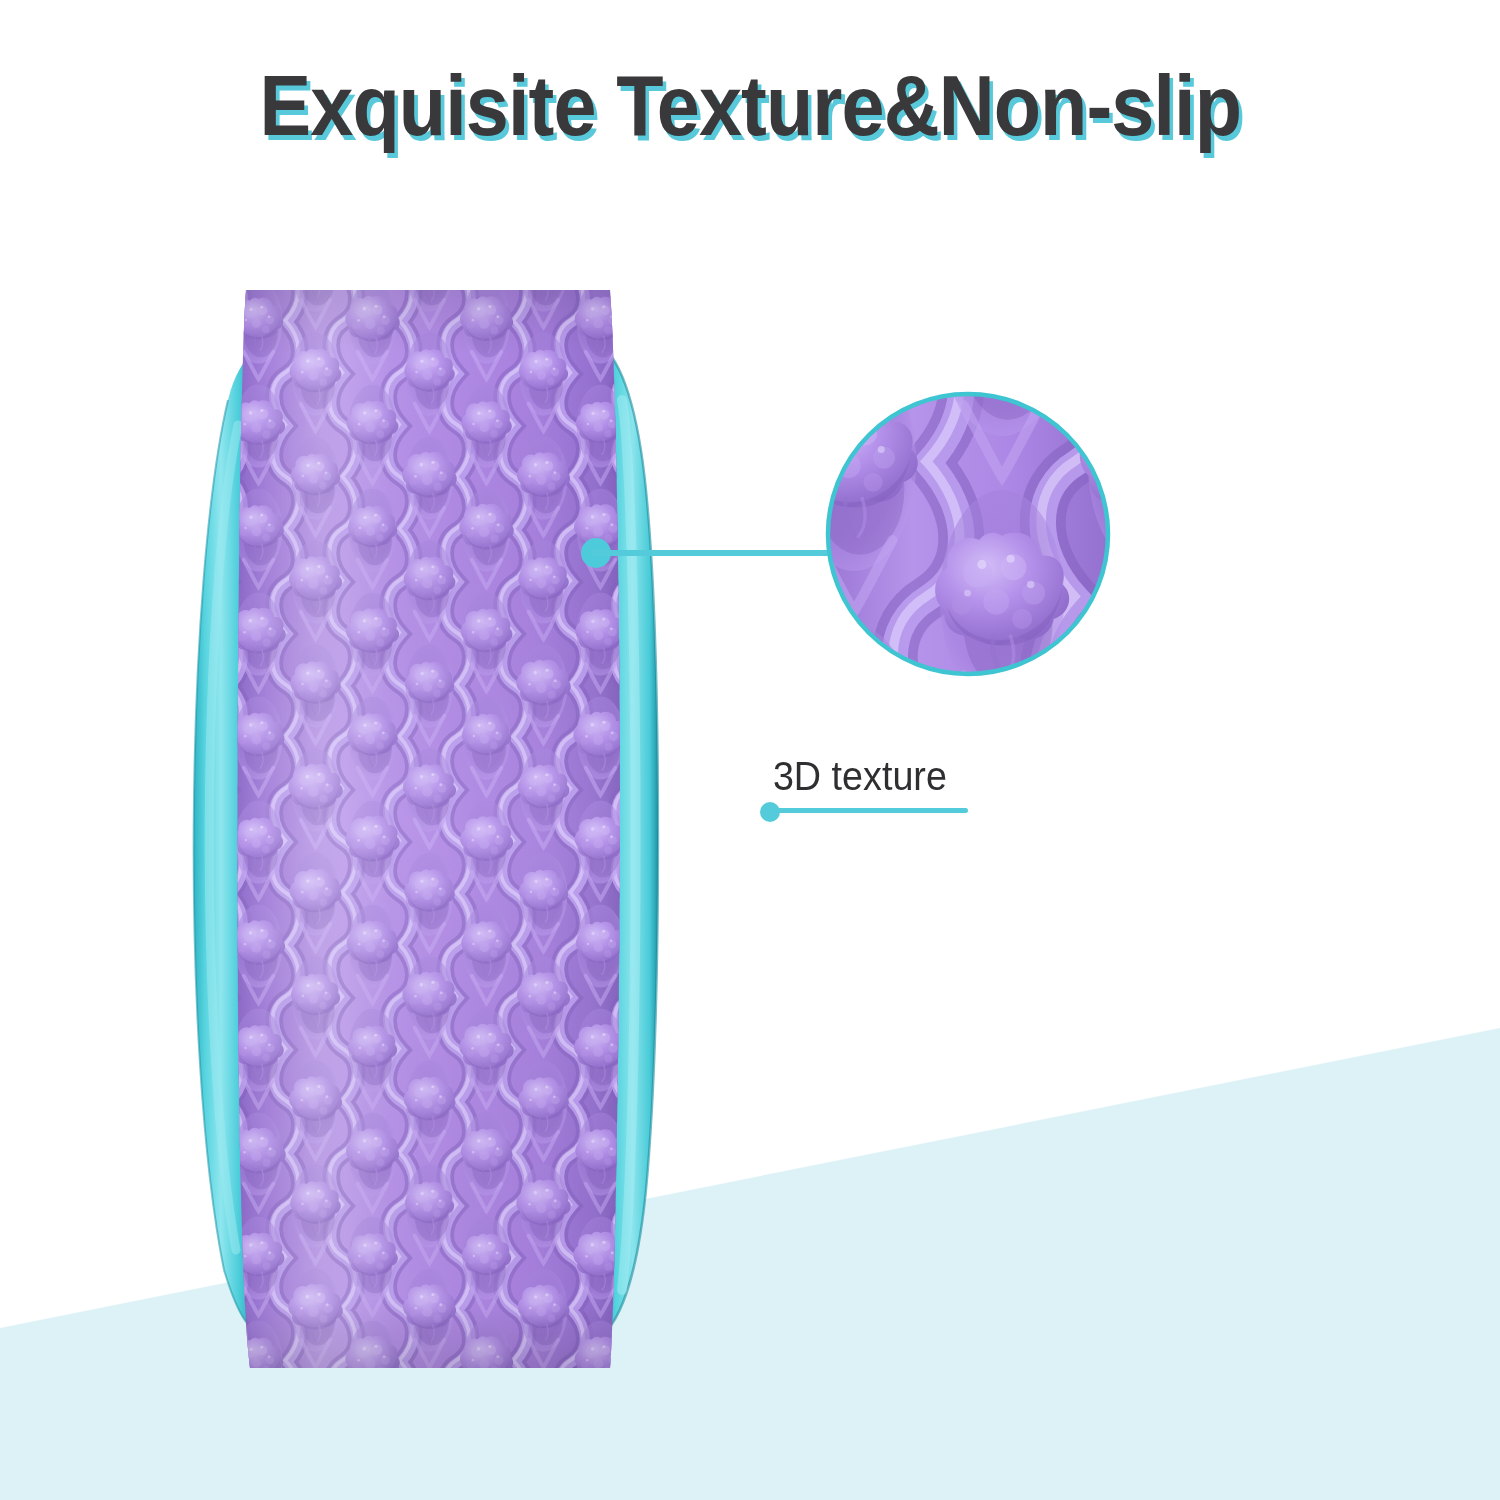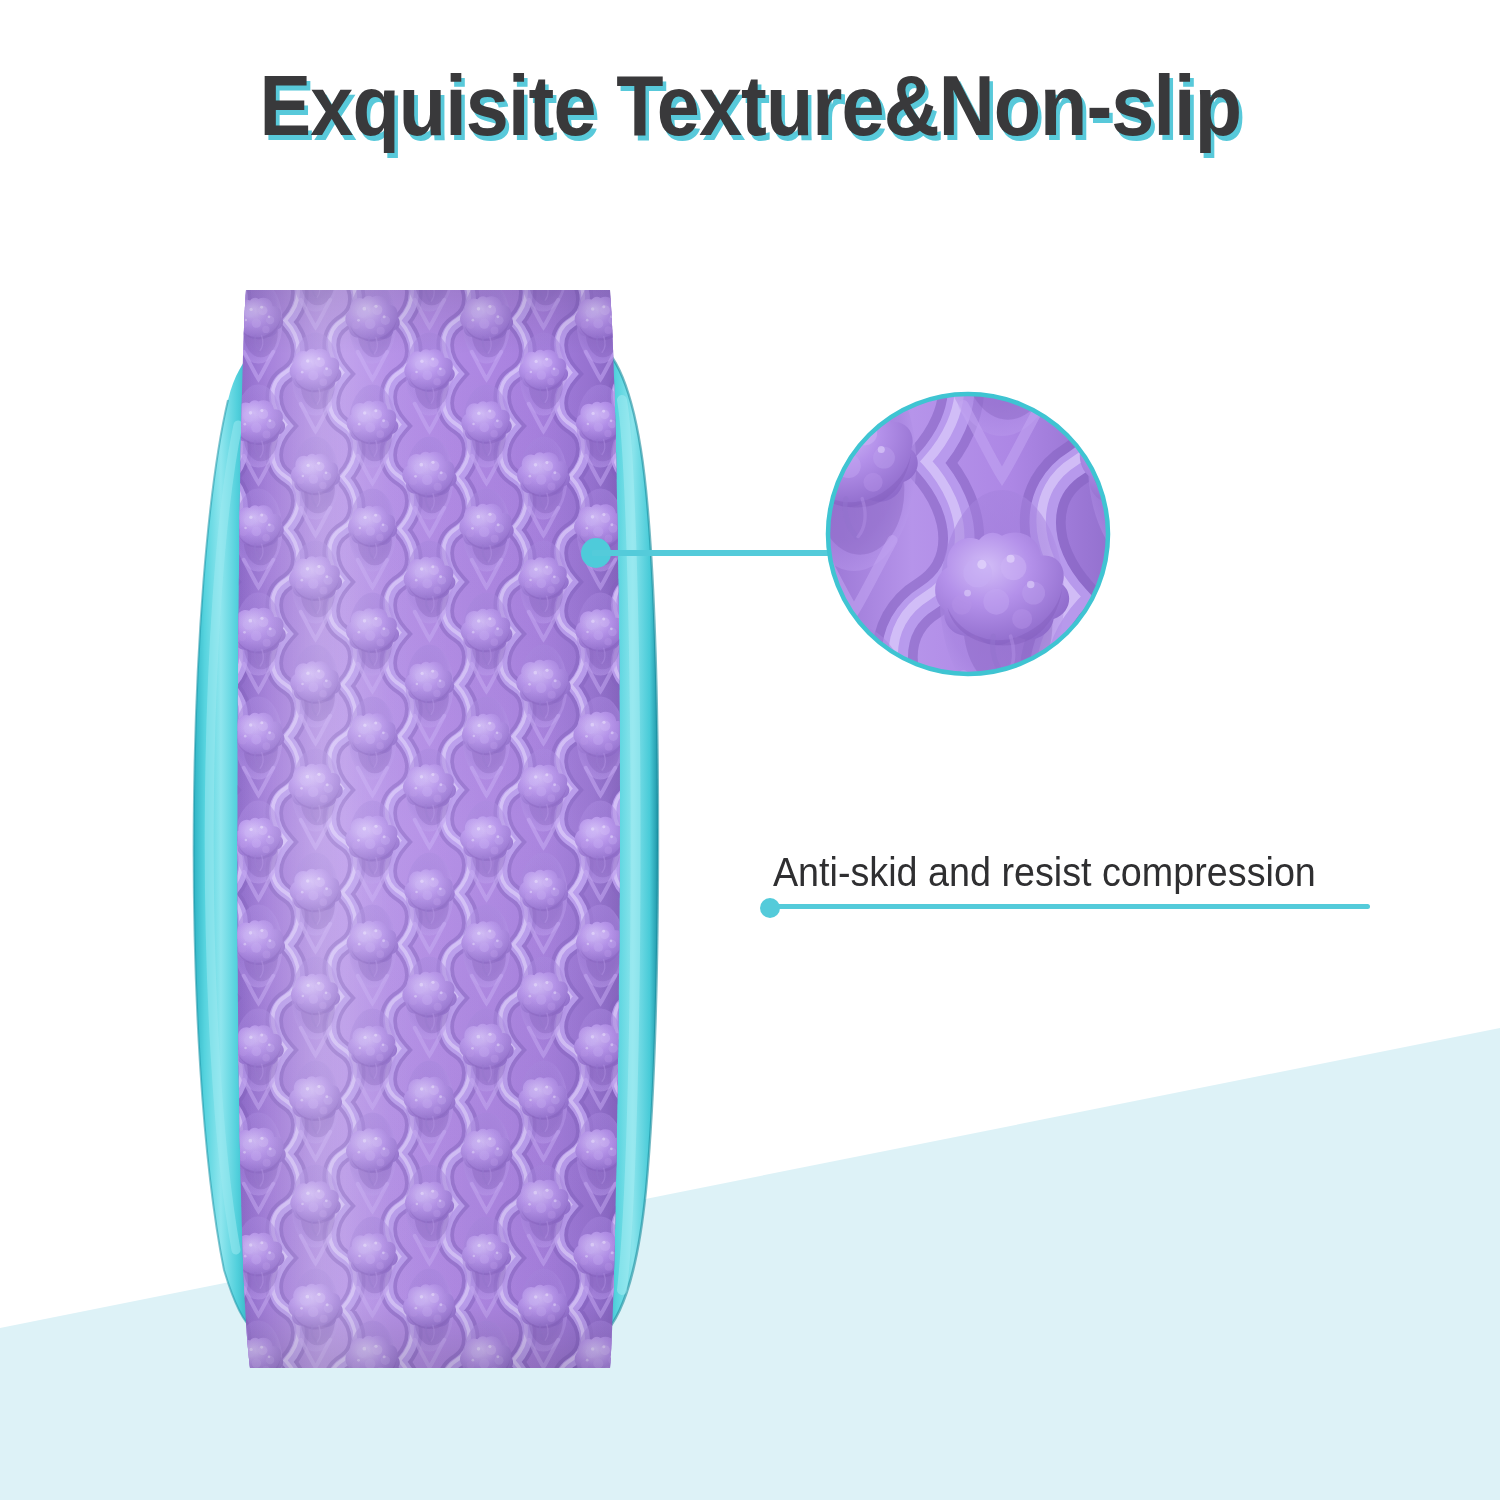--- a/index.html
+++ b/index.html
@@ -1235,24 +1235,24 @@
           <use xlink:href="#cloudCluster" transform="translate(626 1141.5) scale(1.363)"></use>
           <path d="M 587.52 1232.22 C 606.76 1267.86, 618.304 1291.62, 626 1303.5
          C 633.696 1291.62, 645.24 1267.86, 664.48 1232.22" fill="none" stroke="#c2a6f2" stroke-width="10.2" opacity="0.55" stroke-linecap="round"></path>
         </g>
       <circle cx="148" cy="146" r="140" fill="none" stroke="#3fc4d2" stroke-width="4.5"></circle>
     </svg>
   </div>
 
   <div class="features">
 
-
-    <div class="feature f1">
-      <div class="feature-label">Anti-skid and resist compression</div>
+    <div class="feature f0">
+      <div class="feature-label">3D texture</div>
       <div class="feature-rule">
-        <span class="rule-line" style="width: 600px;"></span>
+        <span class="rule-line" style="width: 198px;"></span>
         <span class="rule-dot"></span>
       </div>
     </div>
 
 
+
   </div>
 </div>
 
 </body></html>

